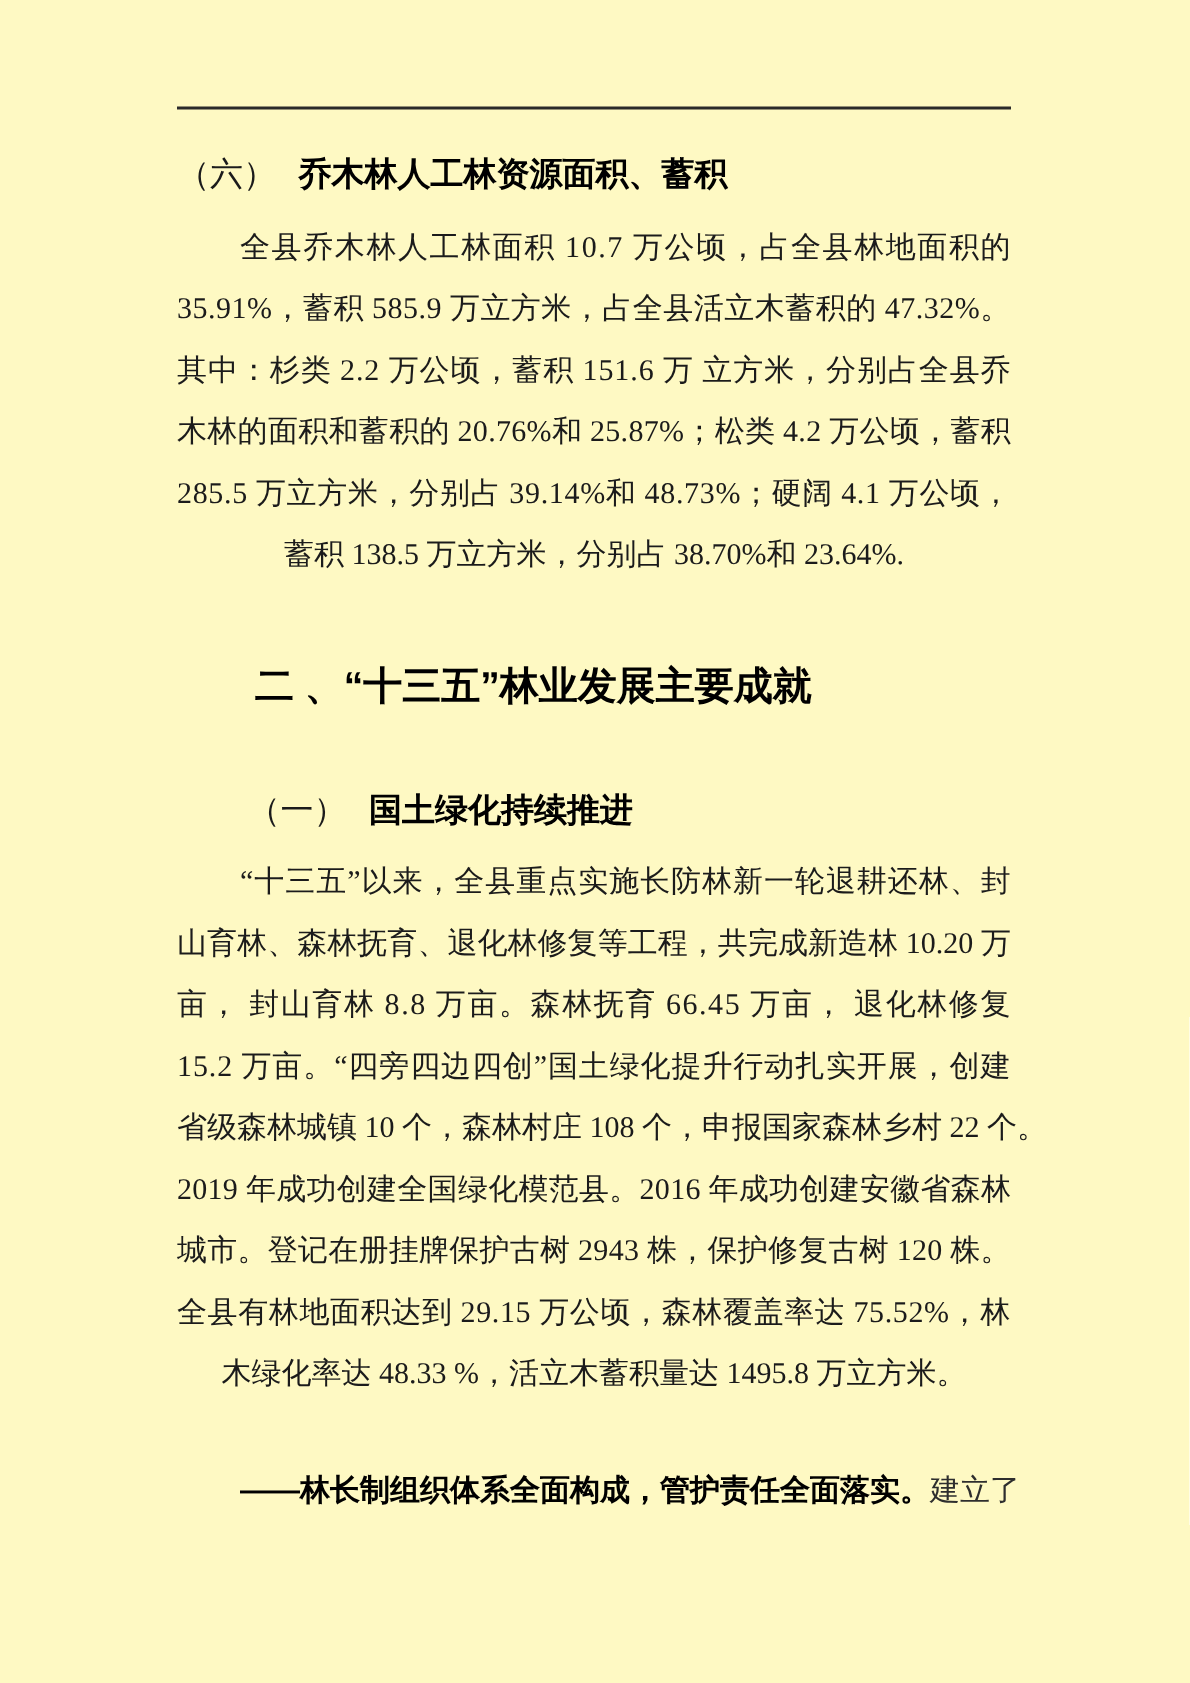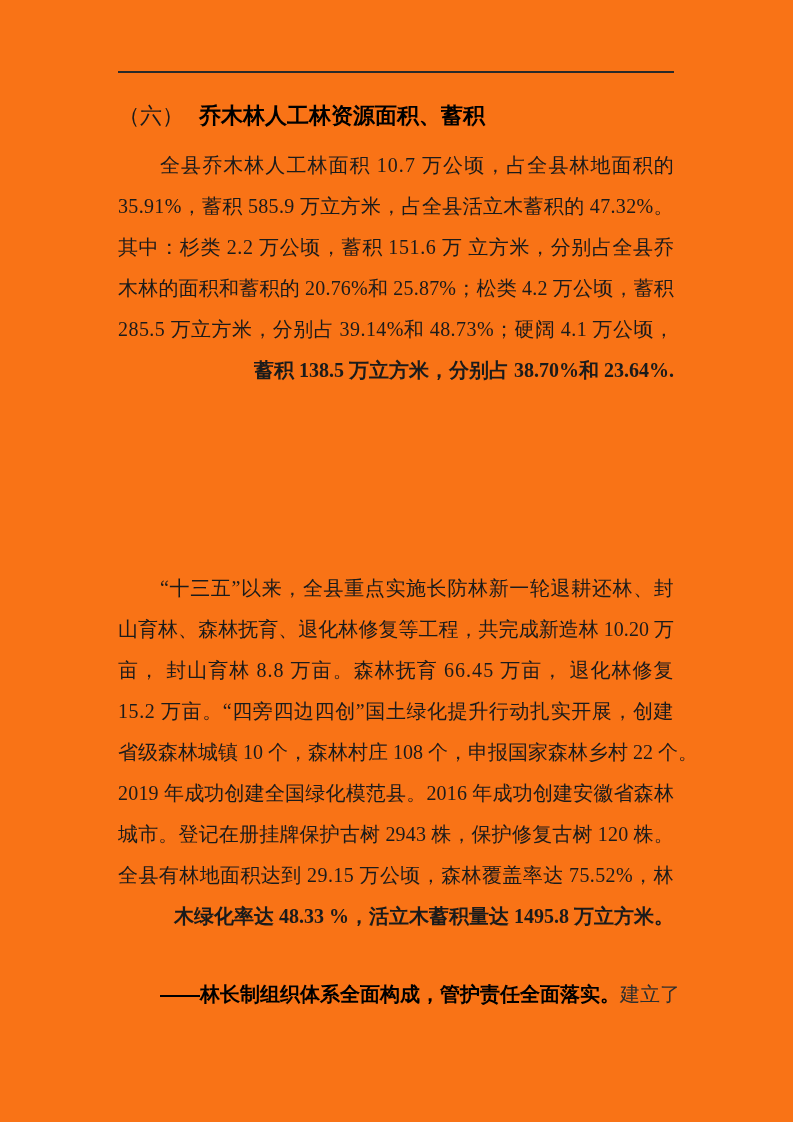--- a/index.html
+++ b/index.html
@@ -4,21 +4,21 @@
 <style>
   html, body {
     margin: 0;
     padding: 0;
     background: #ffffff;
   }
   .page {
     position: relative;
     width: 793px;
     height: 1122px;
-    background: #f97316;
+    background: #fef9c3;
     overflow: hidden;
     font-family: "Liberation Serif", "DejaVu Serif", serif;
     color: #1b1b1b;
   }
   .abs {
     position: absolute;
     left: 118px;
     width: 556px;
   }
   .header-rule {
@@ -59,21 +59,21 @@
     height: 41px;
     line-height: 41px;
   }
   .jl {
     display: flex;
     justify-content: space-between;
     align-items: baseline;
   }
   .jl span { flex: 0 0 auto; white-space: pre; }
   .indent { padding-left: 42px; }
-  .ll { text-align: right; white-space: pre; font-weight: bold; }
+  .ll { text-align: center; white-space: pre; }
   
   .dash-line {
     height: 41px;
     line-height: 41px;
     font-size: 20px;
     padding-left: 42px;
     white-space: nowrap;
   }
   .dash-bold {
     font-weight: 700;
@@ -283,21 +283,25 @@
         <span>1</span>
         <span>&nbsp;</span>
         <span>万</span>
         <span>公</span>
         <span>顷</span>
         <span>，</span>
       </div>
     <div class="line ll">蓄积 138.5 万立方米，分别占 38.70%和 23.64%.</div>
   </div>
 
-
+  <div class="abs h-chapter" style="top:438px">二 、“十三五”林业发展主要成就</div>
+
+  <div class="abs h-sec h-sub" style="top:525px">
+    <span class="h-num">（一）</span><span class="h-title">国土绿化持续推进</span>
+  </div>
 
   <div class="abs para" style="top:568px">
     <div class="line jl indent">
         <span>“</span>
         <span>十</span>
         <span>三</span>
         <span>五</span>
         <span>”</span>
         <span>以</span>
         <span>来</span>

